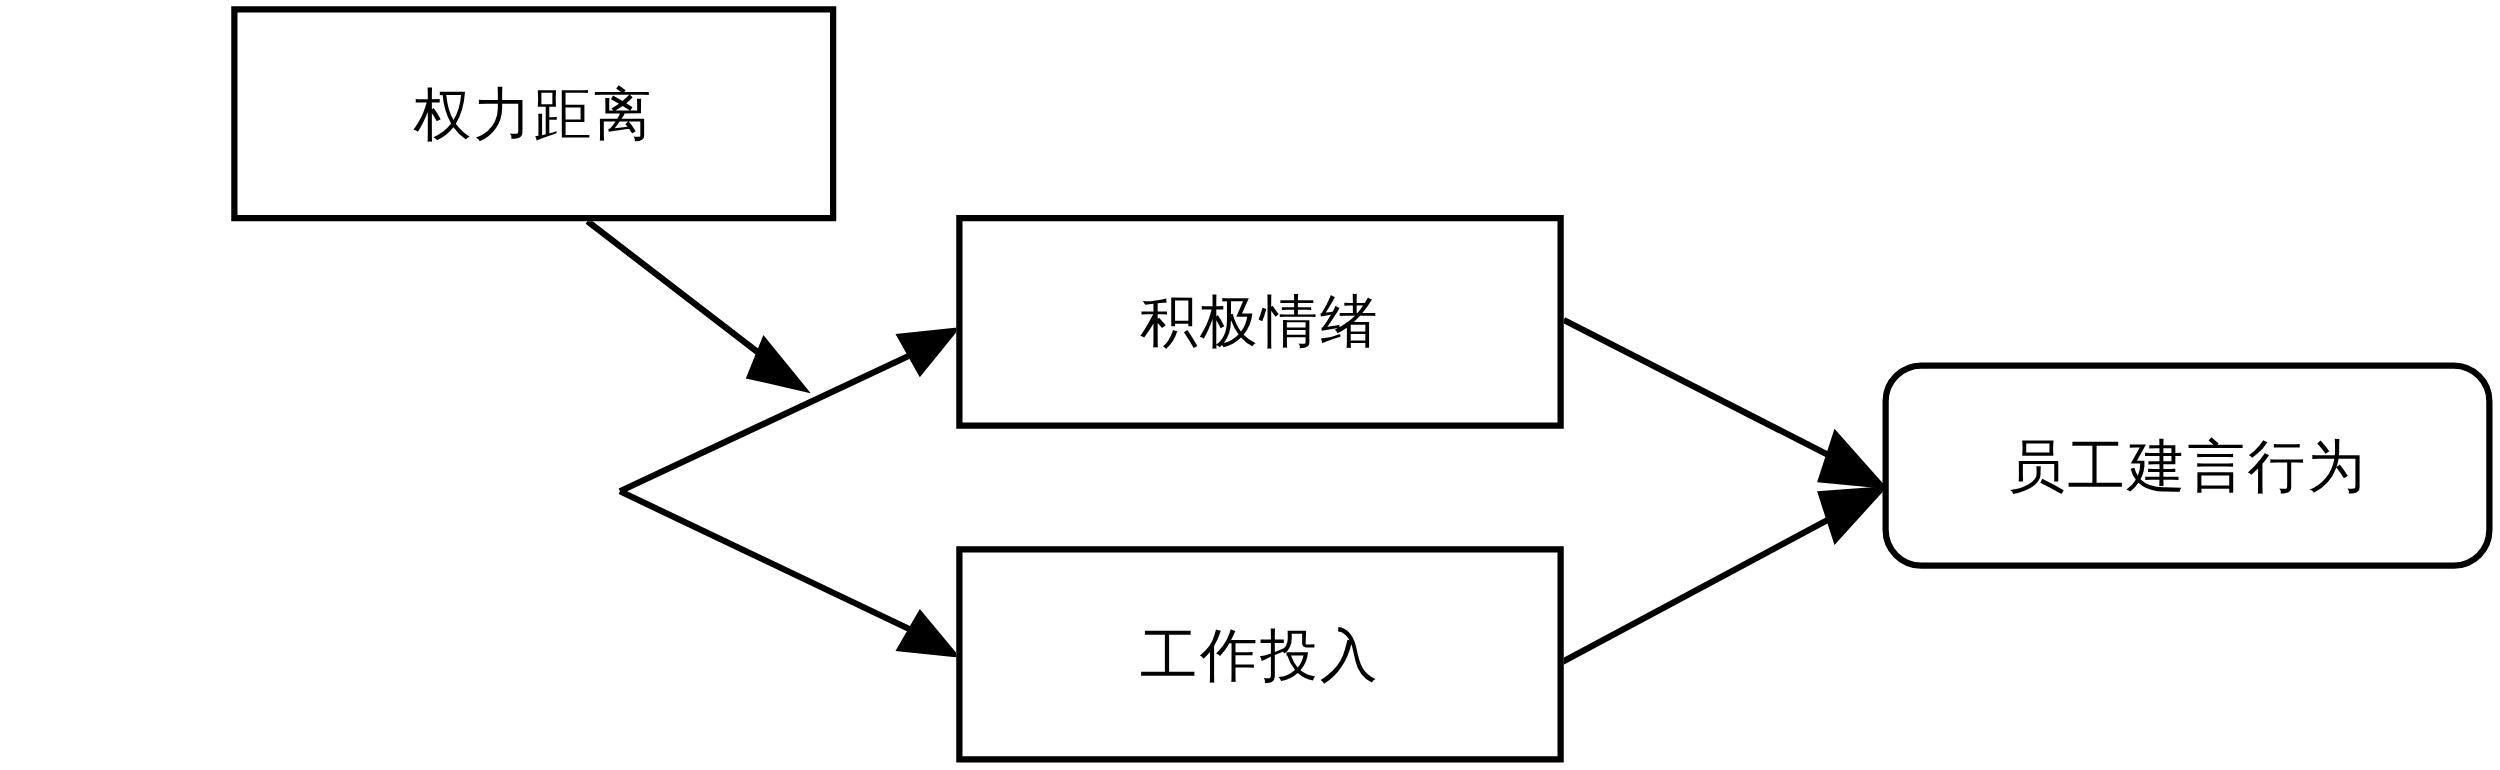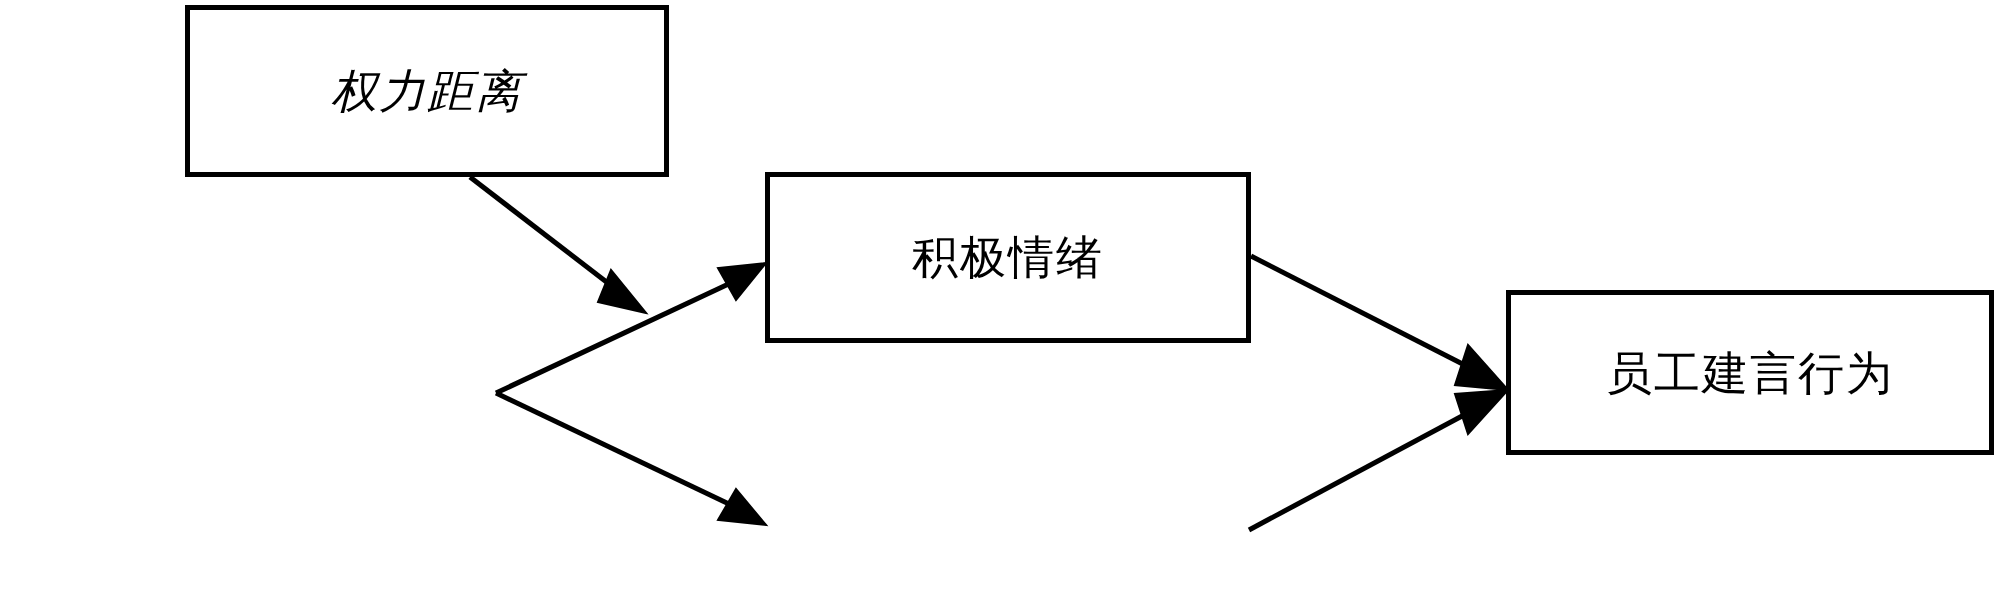--- a/index.html
+++ b/index.html
@@ -36,25 +36,25 @@
   }
   .node-label {
     font-size: 46px;
     line-height: 1;
     color: #000000;
     letter-spacing: 2px;
     white-space: nowrap;
     font-weight: 400;
   }
   
-  #node-power-distance { left: 185px;  top: 5px;   width: 484px; height: 172px; font-style: italic; }
+  #node-power-distance { left: 185px;  top: 5px;   width: 484px; height: 172px; }
   #node-leader-gratitude { left: 7px;  top: 315px; width: 489px; height: 187px; }
   #node-positive-emotion { left: 765px; top: 172px; width: 486px; height: 171px; font-family: Liberation Serif, serif; }
   #node-work-engagement  { left: 765px; top: 437px; width: 486px; height: 173px; }
-  #node-voice-behavior   { left: 1506px; top: 290px; width: 488px; height: 165px; }
+  #node-voice-behavior   { left: 1506px; top: 290px; width: 488px; height: 165px; border-radius: 31px; }
 </style>
 </head>
 <body>
 
 <div id="diagram-canvas">
 
   <svg id="edge-layer" viewBox="0 0 2000 616" xmlns="http://www.w3.org/2000/svg">
 
     <g>
       <line x1="496" y1="393" x2="752" y2="273" stroke="#000000" stroke-width="5"></line>
@@ -84,18 +84,21 @@
 
   <div class="node-box" id="node-power-distance">
     <span class="node-label">权力距离</span>
   </div>
 
 
   <div class="node-box" id="node-positive-emotion">
     <span class="node-label">积极情绪</span>
   </div>
 
+  <div class="node-box" id="node-work-engagement">
+    <span class="node-label">工作投入</span>
+  </div>
 
   <div class="node-box" id="node-voice-behavior">
     <span class="node-label">员工建言行为</span>
   </div>
 
 </div>
 
 </body></html>

